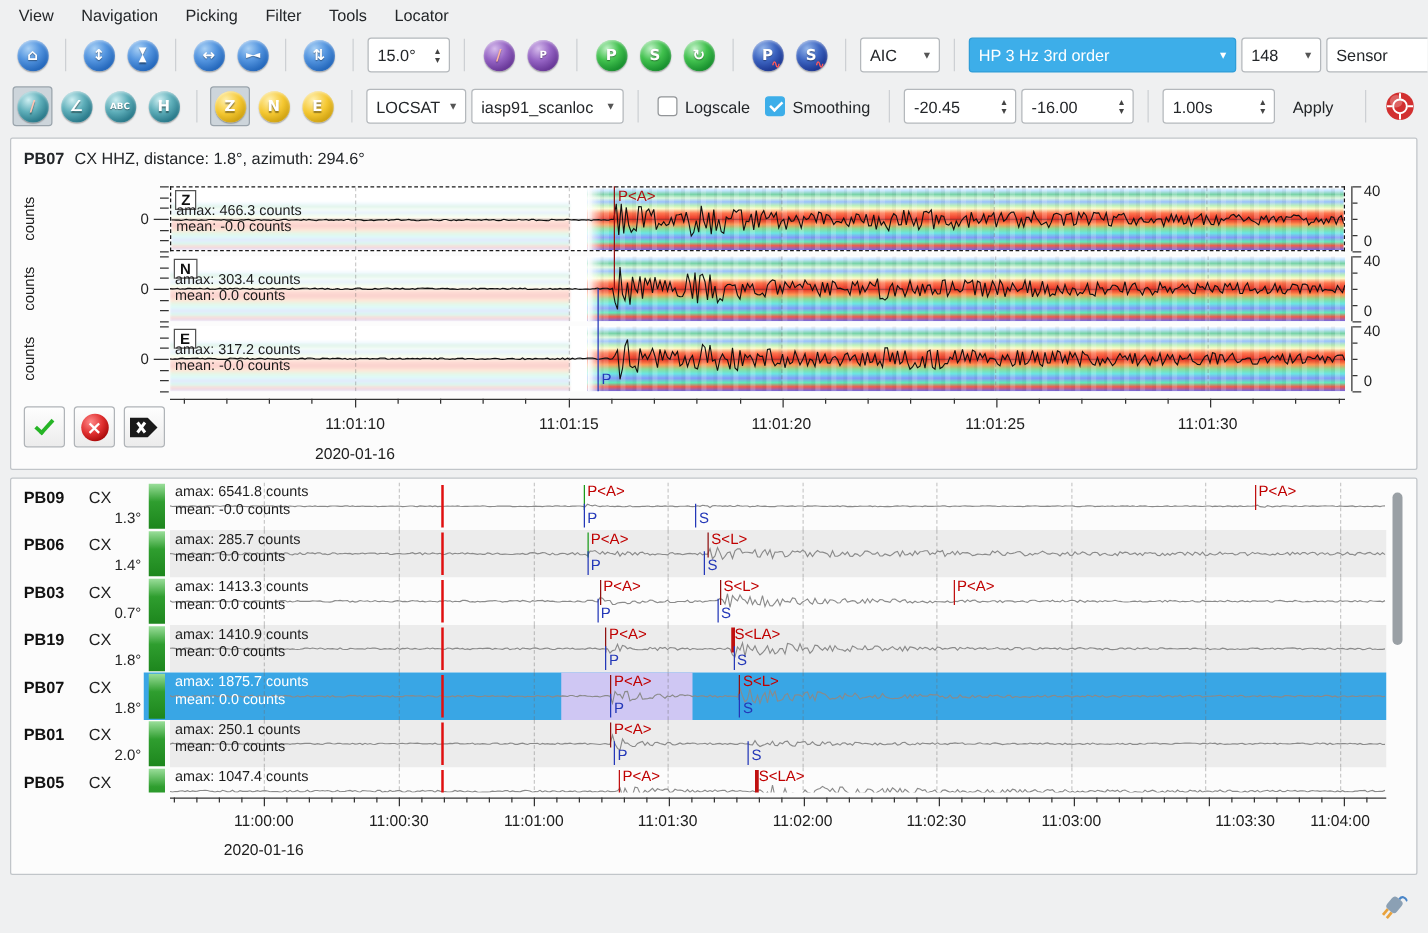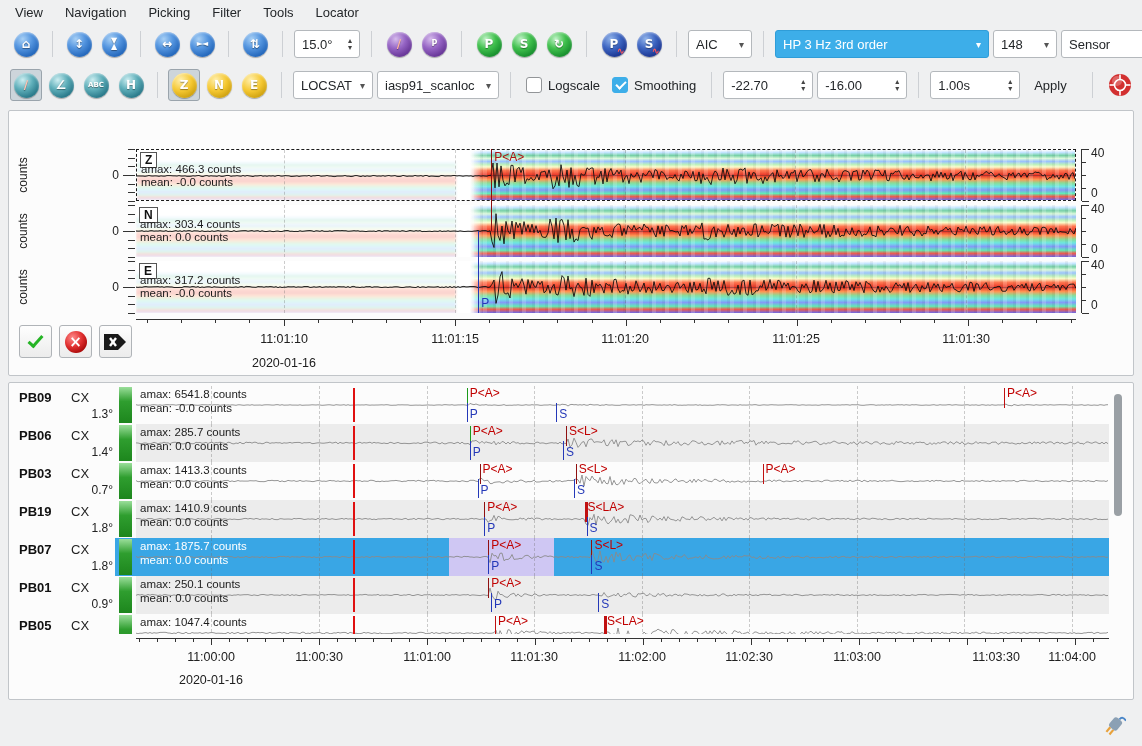--- a/index.html
+++ b/index.html
@@ -276,21 +276,21 @@
   <span class="cbwrap">
     <span class="cb"></span>
     <span>Logscale</span>
   </span>
   <span class="cbwrap">
     <span class="cb checked"></span>
     <span>Smoothing</span>
   </span>
   <span class="sep"></span>
   <span class="spin" style="width:90px">
-    <span>-22.70</span>
+    <span>-20.45</span>
     <span class="sarr">
         <span>▴</span>
         <span>▾</span>
       </span>
   </span>
   <span class="spin" style="width:90px">
     <span>-16.00</span>
     <span class="sarr">
         <span>▴</span>
         <span>▾</span>
@@ -314,20 +314,23 @@
       <circle cx="13" cy="13" r="5.5" fill="none" stroke="#fff" stroke-width="1.6"></circle>
       <line x1="13" y1="2.5" x2="13" y2="7" stroke="#fff" stroke-width="1.6"></line>
       <line x1="13" y1="19" x2="13" y2="23.5" stroke="#fff" stroke-width="1.6"></line>
       <line x1="2.5" y1="13" x2="7" y2="13" stroke="#fff" stroke-width="1.6"></line>
       <line x1="19" y1="13" x2="23.5" y2="13" stroke="#fff" stroke-width="1.6"></line>
     </svg>
   </span>
 </div>
 
 <div id="card1" class="card">
+  <div class="hdr">
+    <b>PB07</b><span>CX  HHZ, distance: 1.8°, azimuth: 294.6°</span>
+  </div>
   <div class="pkbtns">
     <span class="pkbtn">
         <span class="chk"></span>
       </span>
     <span class="pkbtn">
         <span class="rejcirc">×</span>
       </span>
     <span class="pkbtn">
       <svg width="23" height="16" viewBox="0 0 23 16">
         <polygon points="0,0 14,0 22,8 14,16 0,16" fill="#1a1a1a"></polygon>
@@ -648,21 +651,21 @@
         <div class="gridline" style="left: 309.9px;"></div>
         <div class="gridline" style="left: 417.9px;"></div>
         <div class="gridline" style="left: 525px;"></div>
         <div class="gridline" style="left: 633px;"></div>
         <div class="gridline" style="left: 740px;"></div>
         <div class="gridline" style="left: 848px;"></div>
         <div class="gridline" style="left: 955px;"></div>
         <div class="gridline" style="left: 1063px;"></div>
         <span class="stcode">PB01</span>
         <span class="stnet">CX</span>
-        <span class="stdist">0.9°</span>
+        <span class="stdist">2.0°</span>
         <span class="gbar"></span>
         <svg class="wave" width="973" height="38" viewBox="0 0 973 38" style="left: 127px;">
           <polyline fill="none" stroke="#8a8a8a" stroke-width="0.9" points="0,19.3 2,18.5 4,19.0 6,18.5 8,19.3 10,19.4 12,18.4 14,19.2 16,18.4 18,18.7 20,19.0 22,19.5 24,19.0 26,19.5 28,18.6 30,18.7 32,19.2 34,19.3 36,19.5 38,18.9 40,19.4 42,18.6 44,19.5 46,19.3 48,19.4 50,19.5 52,18.5 54,19.1 56,19.1 58,19.4 60,19.0 62,18.4 64,19.0 66,18.7 68,19.4 70,18.5 72,19.1 74,19.6 76,18.9 78,19.2 80,19.1 82,19.3 84,18.9 86,19.4 88,19.6 90,19.4 92,19.1 94,19.0 96,19.5 98,19.0 100,19.1 102,18.6 104,19.1 106,18.9 108,18.7 110,18.7 112,18.6 114,19.1 116,19.5 118,18.9 120,19.3 122,19.6 124,18.8 126,18.5 128,18.5 130,19.0 132,19.2 134,18.7 136,18.6 138,19.2 140,19.1 142,19.1 144,19.4 146,18.6 148,19.3 150,19.1 152,18.6 154,19.6 156,18.6 158,19.4 160,18.8 162,19.4 164,19.6 166,18.9 168,18.6 170,18.6 172,19.0 174,19.0 176,18.9 178,18.8 180,18.8 182,19.4 184,18.8 186,18.6 188,19.0 190,18.9 192,18.5 194,18.6 196,18.7 198,18.5 200,18.8 202,19.1 204,19.1 206,19.1 208,18.8 210,19.3 212,18.5 214,19.4 216,19.4 218,19.1 220,19.0 222,19.1 224,18.7 226,18.9 228,18.5 230,18.4 232,19.1 234,19.0 236,19.2 238,18.9 240,19.0 242,18.4 244,19.5 246,19.0 248,19.3 250,18.9 252,19.1 254,19.4 256,19.4 258,18.6 260,18.5 262,18.5 264,19.4 266,19.4 268,18.9 270,19.2 272,18.5 274,18.6 276,19.5 278,19.5 280,18.9 282,18.5 284,19.1 286,19.6 288,18.8 290,18.8 292,18.8 294,18.6 296,19.6 298,18.7 300,19.3 302,18.9 304,19.3 306,19.1 308,19.5 310,18.4 312,19.1 314,19.3 316,18.7 318,18.9 320,18.5 322,19.0 324,19.3 326,18.9 328,18.7 330,18.9 332,18.5 334,19.6 336,18.9 338,19.0 340,19.2 342,19.4 344,19.6 346,19.2 348,18.8 350,19.3 352,19.5 354,12.1 356,19.3 358,22.7 360,23.9 362,15.2 364,18.5 366,18.5 368,20.1 370,21.2 372,21.2 374,18.8 376,17.9 378,17.2 380,20.3 382,17.9 384,20.0 386,20.5 388,18.0 390,17.9 392,18.8 394,19.3 396,19.9 398,18.0 400,18.1 402,19.7 404,20.0 406,19.3 408,18.3 410,19.3 412,19.1 414,18.5 416,18.9 418,18.4 420,18.6 422,19.4 424,19.0 426,19.0 428,18.6 430,19.5 432,18.3 434,19.5 436,19.3 438,18.9 440,18.7 442,19.5 444,18.8 446,19.5 448,18.7 450,19.1 452,19.5 454,19.5 456,18.6 458,18.6 460,19.2 462,19.0 464,19.7 466,19.9 468,16.5 470,19.6 472,21.2 474,20.3 476,19.6 478,18.6 480,19.8 482,17.0 484,20.4 486,20.5 488,18.2 490,19.0 492,17.2 494,16.9 496,19.7 498,20.7 500,21.0 502,17.7 504,18.0 506,17.5 508,17.2 510,19.7 512,19.3 514,17.5 516,19.5 518,20.3 520,20.3 522,17.4 524,19.3 526,17.9 528,17.6 530,20.3 532,19.7 534,18.9 536,20.1 538,18.5 540,18.2 542,19.6 544,18.9 546,20.2 548,17.9 550,18.0 552,18.3 554,19.2 556,18.6 558,18.9 560,19.2 562,19.9 564,18.4 566,20.0 568,18.6 570,19.5 572,19.8 574,19.3 576,19.3 578,19.1 580,18.2 582,20.1 584,19.6 586,18.0 588,17.9 590,19.3 592,20.0 594,19.2 596,19.8 598,18.3 600,19.6 602,18.5 604,18.8 606,18.9 608,19.1 610,18.3 612,19.5 614,18.3 616,19.4 618,19.4 620,18.9 622,19.7 624,18.7 626,18.7 628,18.3 630,18.7 632,18.6 634,18.2 636,19.6 638,19.2 640,19.2 642,19.4 644,19.4 646,18.7 648,18.2 650,19.0 652,19.2 654,18.9 656,19.6 658,18.6 660,18.3 662,18.7 664,19.1 666,19.7 668,19.4 670,19.1 672,19.2 674,18.6 676,18.7 678,19.5 680,19.2 682,19.1 684,18.9 686,19.2 688,18.4 690,18.9 692,18.8 694,19.3 696,18.5 698,19.4 700,18.7 702,18.3 704,19.1 706,19.1 708,19.6 710,19.0 712,18.9 714,19.7 716,18.6 718,19.5 720,19.1 722,19.5 724,19.3 726,19.0 728,18.9 730,19.5 732,19.3 734,18.6 736,19.5 738,18.4 740,19.0 742,19.5 744,19.1 746,19.2 748,19.4 750,19.2 752,19.5 754,19.2 756,19.2 758,18.6 760,19.4 762,18.7 764,19.6 766,19.3 768,18.6 770,19.5 772,19.4 774,19.5 776,18.7 778,19.2 780,19.4 782,18.6 784,18.6 786,18.7 788,18.4 790,18.6 792,19.3 794,18.9 796,18.9 798,19.1 800,19.4 802,19.3 804,18.7 806,18.7 808,18.8 810,18.6 812,18.5 814,18.4 816,18.5 818,18.6 820,18.6 822,18.8 824,19.3 826,18.7 828,18.7 830,19.2 832,18.4 834,18.8 836,18.5 838,19.5 840,18.7 842,19.2 844,19.5 846,19.3 848,19.4 850,19.1 852,19.1 854,19.3 856,18.8 858,18.7 860,19.5 862,19.2 864,18.8 866,19.5 868,18.9 870,19.0 872,18.5 874,18.6 876,19.1 878,18.6 880,19.0 882,18.8 884,18.5 886,19.5 888,18.6 890,19.0 892,19.0 894,19.1 896,19.2 898,18.9 900,18.8 902,18.5 904,18.7 906,18.4 908,18.9 910,19.1 912,19.5 914,19.4 916,18.6 918,18.4 920,19.2 922,18.4 924,18.7 926,19.6 928,18.5 930,19.5 932,19.2 934,18.8 936,19.1 938,18.9 940,18.8 942,19.2 944,18.6 946,19.0 948,18.8 950,19.5 952,18.7 954,19.5 956,19.6 958,19.3 960,18.9 962,19.1 964,19.2 966,19.3 968,18.6 970,19.6 972,19.5"></polyline>
         </svg>
         <span class="rtxt" style="top: 2px; color: rgb(28, 28, 28);">amax: 250.1 counts</span>
         <span class="rtxt" style="top: 16px; color: rgb(28, 28, 28);">mean: 0.0 counts</span>
         <div class="pmark" style="left: 479.2px; top: 2px; height: 20px; background: rgb(143, 16, 16); width: 1px;"></div>
         <span class="pmlabel" style="left: calc(482.2px); top: 0px; color: rgb(192, 0, 0);">P&lt;A&gt;</span>
         <div class="pmark" style="left: 482.1px; top: 17px; height: 19px; background: rgb(36, 56, 184);"></div>
         <span class="pmlabel" style="left: calc(485.1px); top: 21px; color: rgb(36, 56, 184);">P</span>

